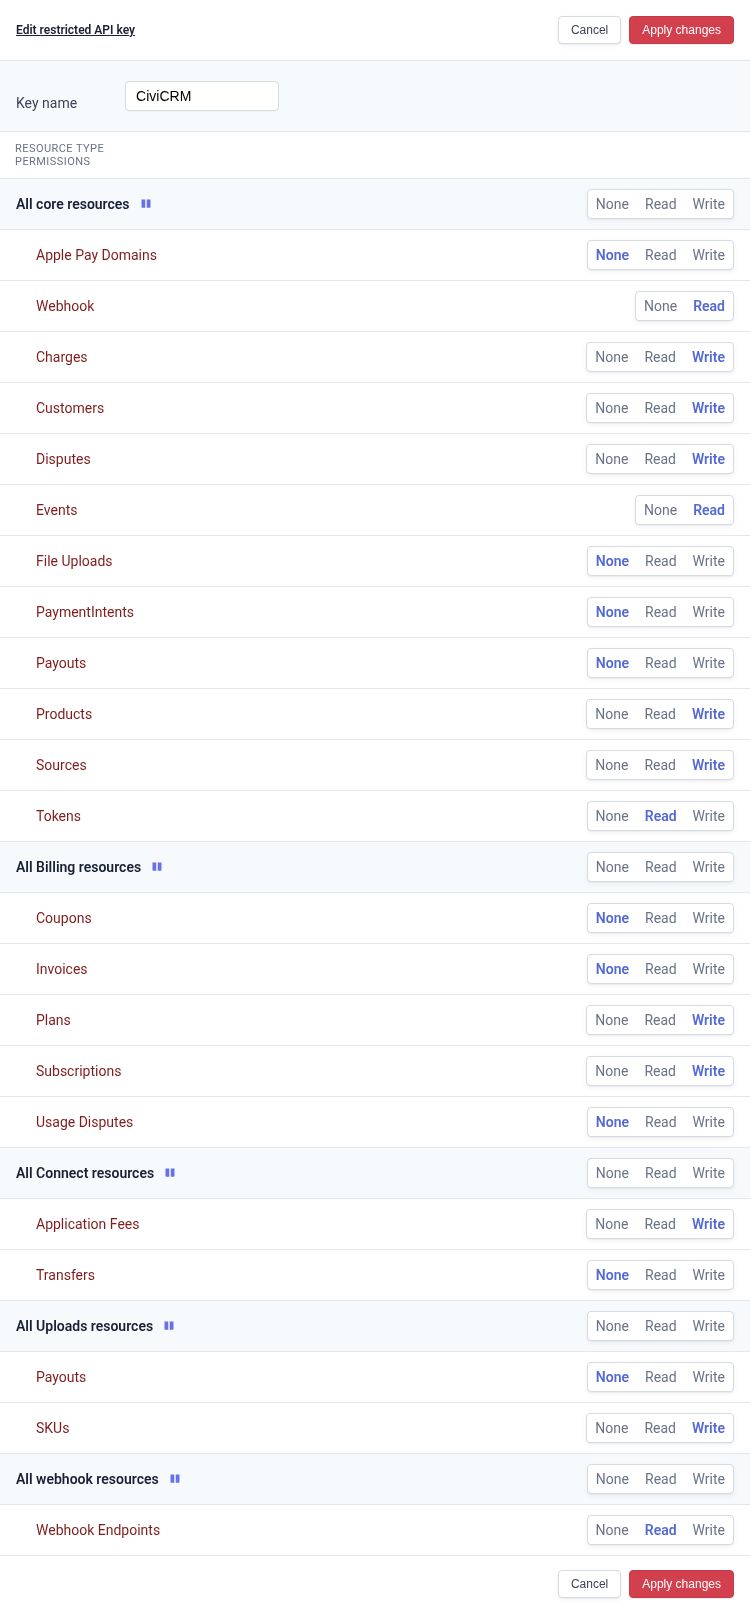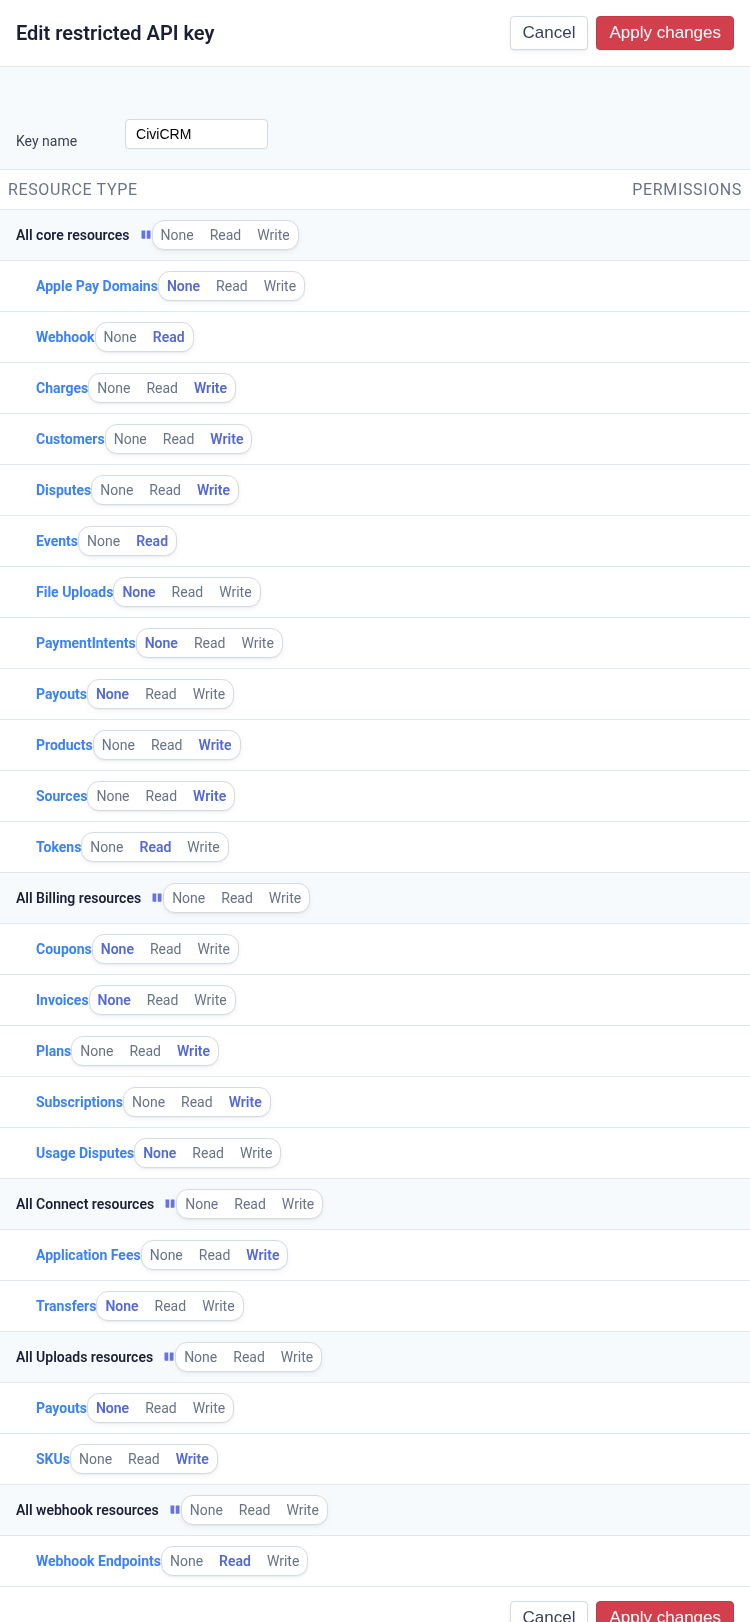--- a/index.html
+++ b/index.html
@@ -12,29 +12,30 @@
     width: 750px;
   }
   .topbar {
     display: flex;
     justify-content: space-between;
     align-items: center;
     padding: 16px;
     border-bottom: 1px solid #e3e8ee;
   }
   .title {
-    font-size: 20px;
+    font-size: 12px;
     font-weight: 600;
     color: #1a1f36;
+    text-decoration: underline;
   }
   .btn {
     display: inline-block;
     padding: 6px 12px;
     border-radius: 4px;
-    font-size: 17px;
+    font-size: 12px;
     cursor: pointer;
     border: 1px solid transparent;
     font-weight: 500;
   }
   .btn-secondary {
     background: #fff;
     border: 1px solid #d5dbe1;
     color: #3c4257;
     box-shadow: 0 1px 1px rgba(0,0,0,0.04), 0 2px 5px rgba(60,66,87,0.06);
   }
@@ -52,52 +53,52 @@
     padding: 20px 16px;
     background: #f7fafc;
     border-bottom: 1px solid #e3e8ee;
   }
   .namebar label { color: #3c4257; }
   .text-input {
     padding: 6px 10px;
     border: 1px solid #d5dbe1;
     border-radius: 4px;
     font-size: 14px;
-    width: 143px;
+    width: 154px;
     background: #fff;
     box-shadow: 0 1px 1px rgba(0,0,0,0.03);
-    margin-top: 32px;
   }
   .cols-header {
     display: flex;
     justify-content: space-between;
-    padding: 10px 8px;
-    font-size: 16px;
+    padding: 10px 15px;
+    font-size: 11px;
     letter-spacing: 0.04em;
     color: #697386;
     border-bottom: 1px solid #e3e8ee;
+    flex-direction: column;
   }
   .row {
     display: flex;
-    justify-content: flex-start;
+    justify-content: space-between;
     align-items: center;
     padding: 10px 16px;
     border-bottom: 1px solid #e3e8ee;
     min-height: 51px;
   }
   .row.group {
     background: #f7fafc;
   }
-  .row .lbl { color: #3b82f6; font-weight: bold; }
+  .row .lbl { color: #7f1d1d; }
   .row.group .lbl { font-weight: 600; color: #1a1f36; display:flex; align-items:center; gap:10px;}
   .row.child .lbl { padding-left: 20px; }
   .perm {
     display: inline-flex;
     border: 1px solid #d5dbe1;
-    border-radius: 12px;
+    border-radius: 4px;
     background: #fff;
     box-shadow: 0 1px 1px rgba(0,0,0,0.04), 0 2px 5px rgba(60,66,87,0.06);
     overflow: hidden;
   }
   .perm span {
     padding: 6px 8px;
     font-size: 14px;
     color: #697386;
     cursor: pointer;
   }

